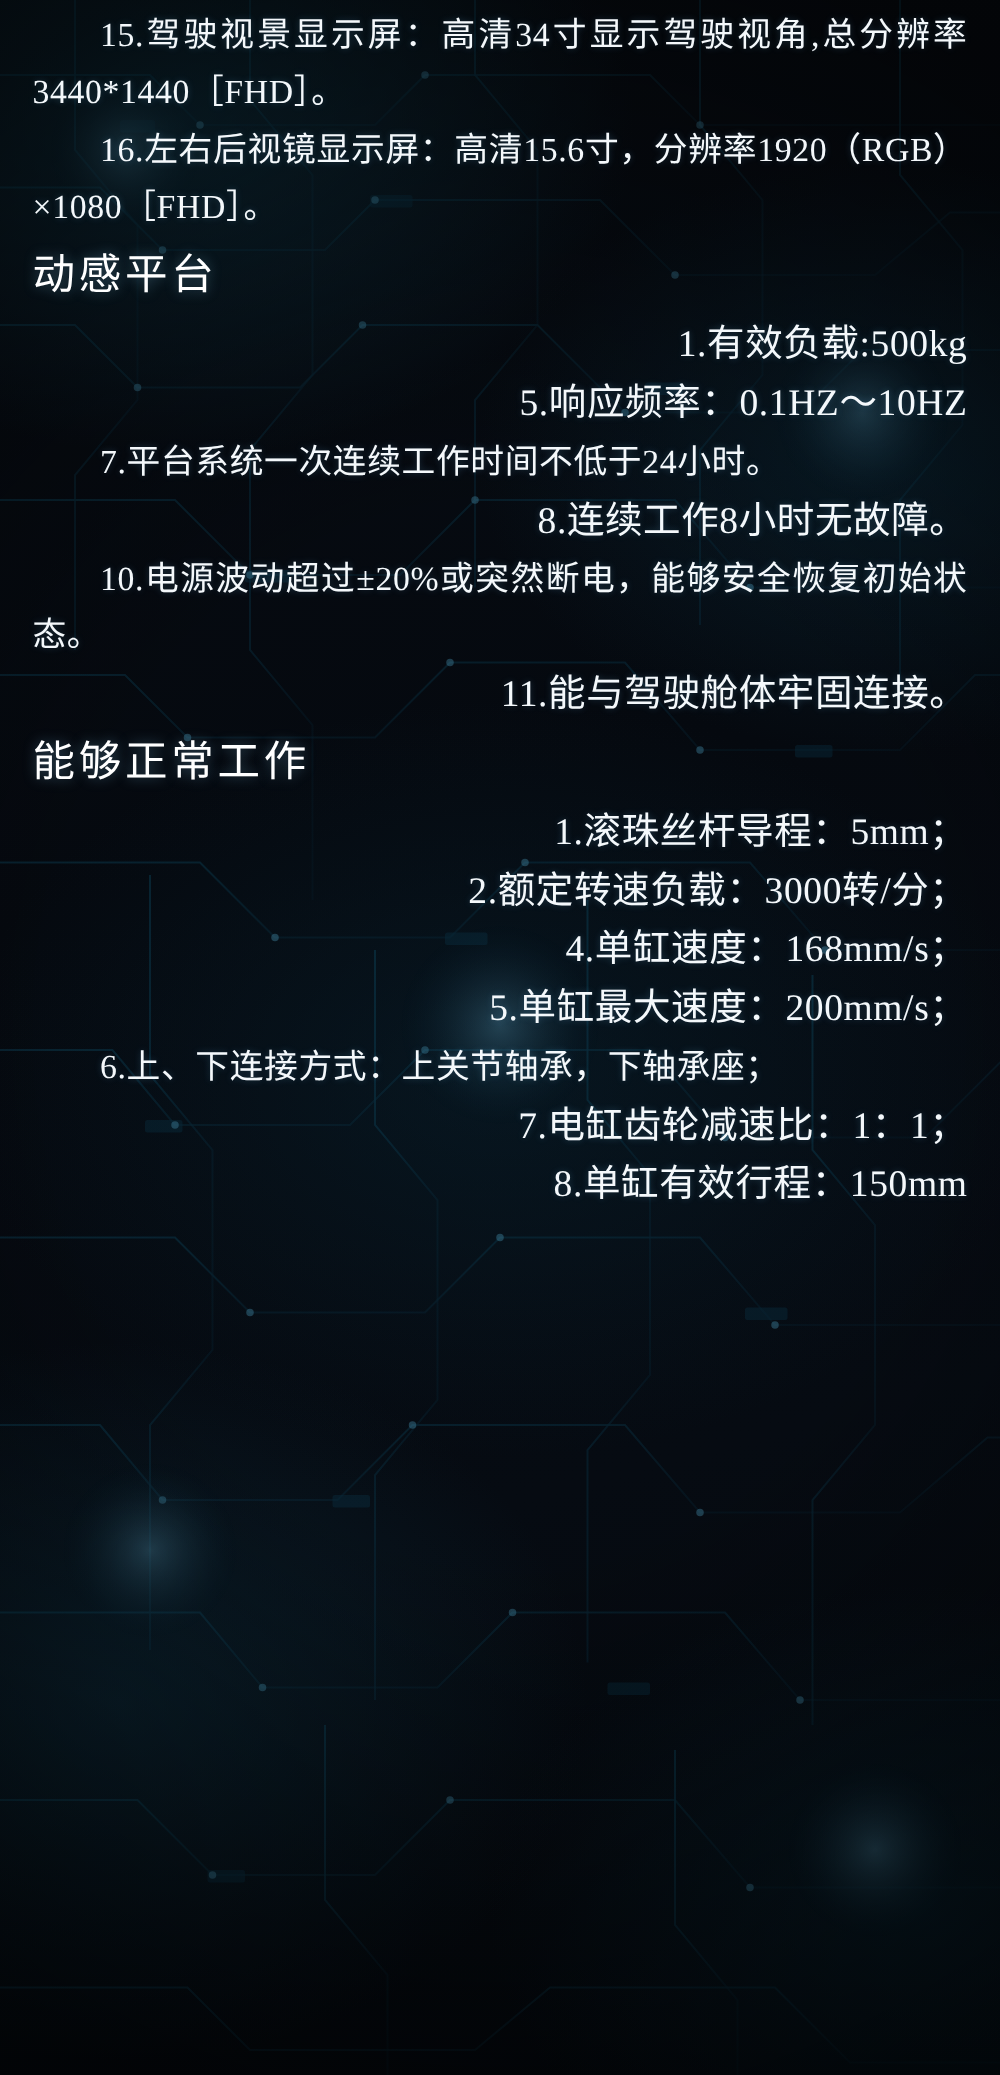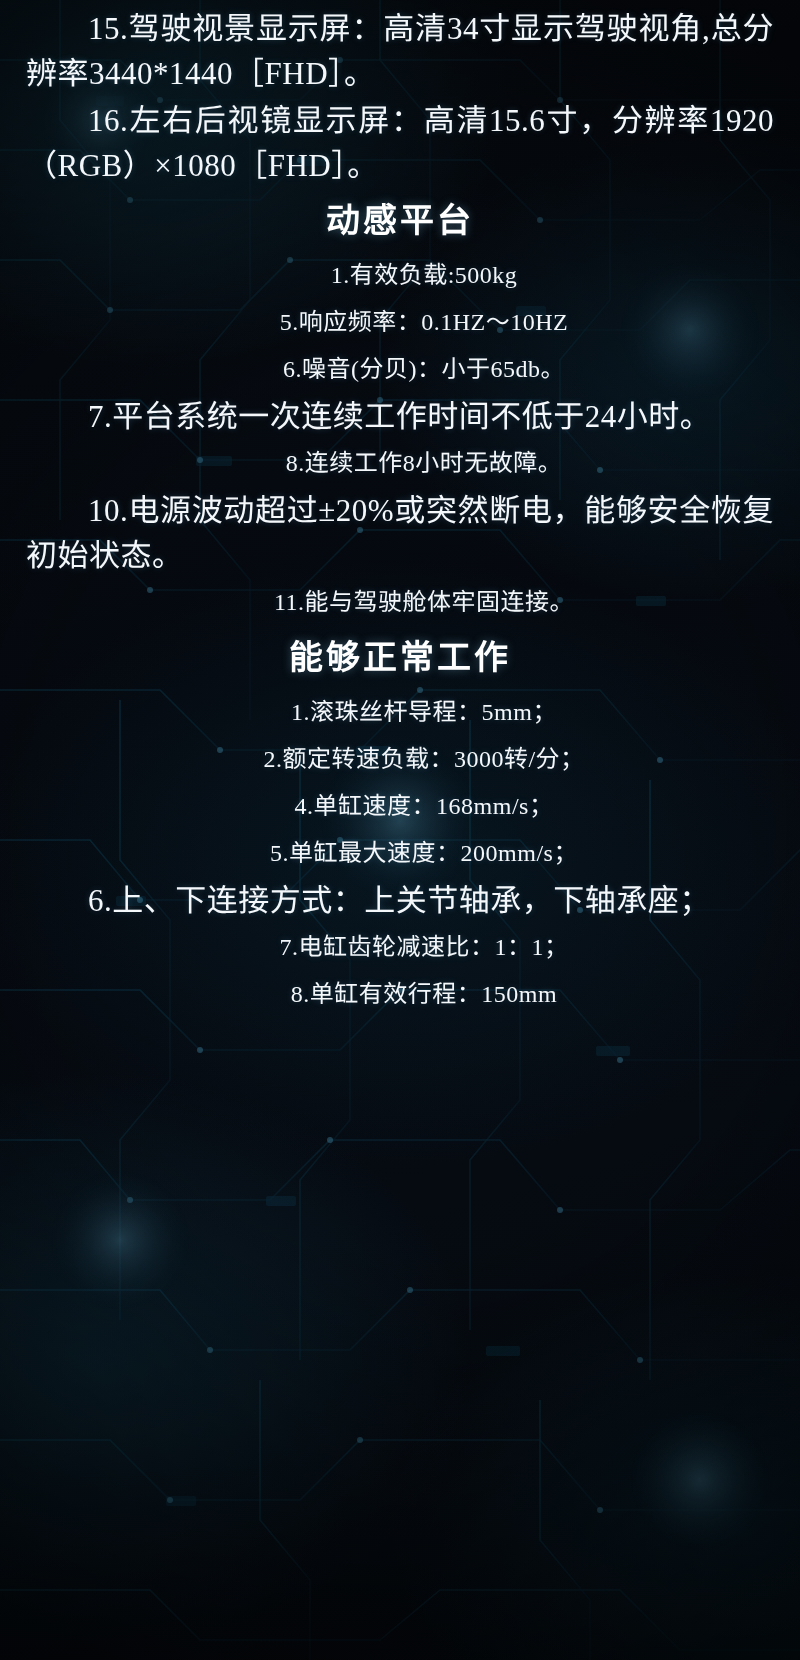--- a/index.html
+++ b/index.html
@@ -46,45 +46,45 @@
 
   .content {
     position: relative;
     z-index: 5;
     padding: 6px 26px 0 26px;
     box-sizing: border-box;
   }
 
   p.para {
     margin: 0 0 2px 0;
-    font-size: 31px;
+    font-size: 27px;
     line-height: 45px;
     letter-spacing: 0.5px;
     text-indent: 2em;
     text-align: justify;
     text-justify: inter-ideograph;
     color: #f4f8fb;
     text-shadow: 0 0 6px rgba(120,200,255,0.22);
   }
   p.item {
     margin: 0 0 2px 0;
-    font-size: 24px;
+    font-size: 30px;
     line-height: 45px;
     letter-spacing: 0.5px;
     text-indent: 2em;
-    text-align: center;
+    text-align: right;
     color: #f4f8fb;
     text-shadow: 0 0 6px rgba(120,200,255,0.22);
   }
   h2.section-title {
     margin: 7px 0 6px 0;
     font-size: 34px;
     line-height: 52px;
-    font-weight: bold;
-    text-align: center;
+    font-weight: normal;
+    text-align: left;
     letter-spacing: 3px;
     color: #ffffff;
     text-shadow: 0 0 10px rgba(140,215,255,0.35);
   }
 </style>
 </head>
 <body>
 
 <div id="page">
 
@@ -192,21 +192,20 @@
 
   <div class="content">
 
     <p class="para">15.驾驶视景显示屏：高清34寸显示驾驶视角,总分辨率3440*1440［FHD］。</p>
     <p class="para">16.左右后视镜显示屏：高清15.6寸，分辨率1920（RGB）×1080［FHD］。</p>
 
     <h2 class="section-title">动感平台</h2>
 
     <p class="item">1.有效负载:500kg</p>
     <p class="item">5.响应频率：0.1HZ～10HZ</p>
-    <p class="item">6.噪音(分贝)：小于65db。</p>
     <p class="para">7.平台系统一次连续工作时间不低于24小时。</p>
     <p class="item">8.连续工作8小时无故障。</p>
     <p class="para">10.电源波动超过±20%或突然断电，能够安全恢复初始状态。</p>
     <p class="item">11.能与驾驶舱体牢固连接。</p>
 
     <h2 class="section-title">能够正常工作</h2>
 
     <p class="item">1.滚珠丝杆导程：5mm；</p>
     <p class="item">2.额定转速负载：3000转/分；</p>
     <p class="item">4.单缸速度：168mm/s；</p>

